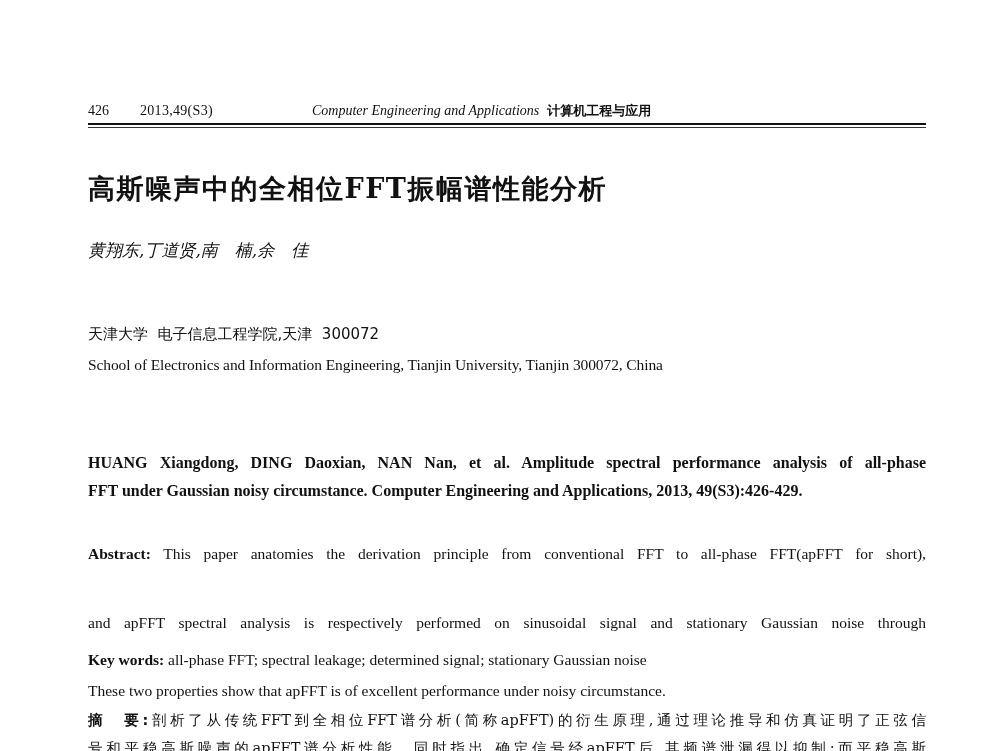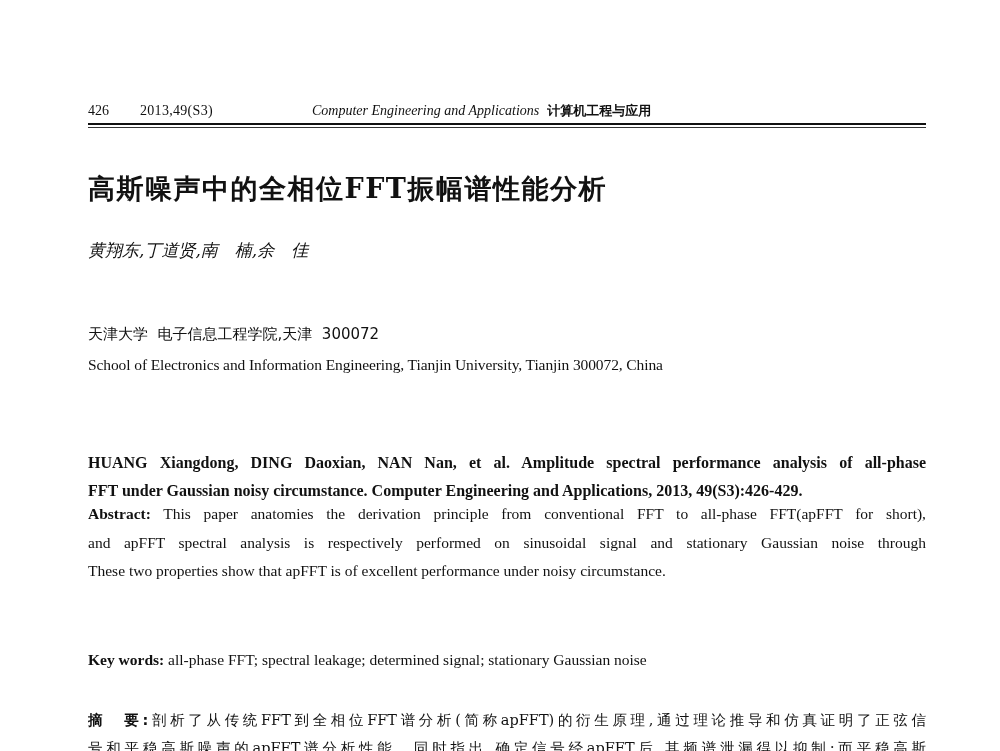--- a/index.html
+++ b/index.html
@@ -116,20 +116,21 @@
       left: 88px; top: 500px;
       width: 838px;
       font-size: 15.5px;
       line-height: 28.6px;
     }
     .abstract .line {
       display: block;
       text-align: justify;
       text-align-last: justify;
       white-space: nowrap;
+      margin-top: 40px;
     }
     .abstract .line.last { text-align-last: left; }
     .label-bold { font-weight: bold; }
     .keywords {
       position: absolute;
       left: 88px; top: 648px;
       font-size: 15.5px;
       line-height: 24px;
       white-space: nowrap;
     }

